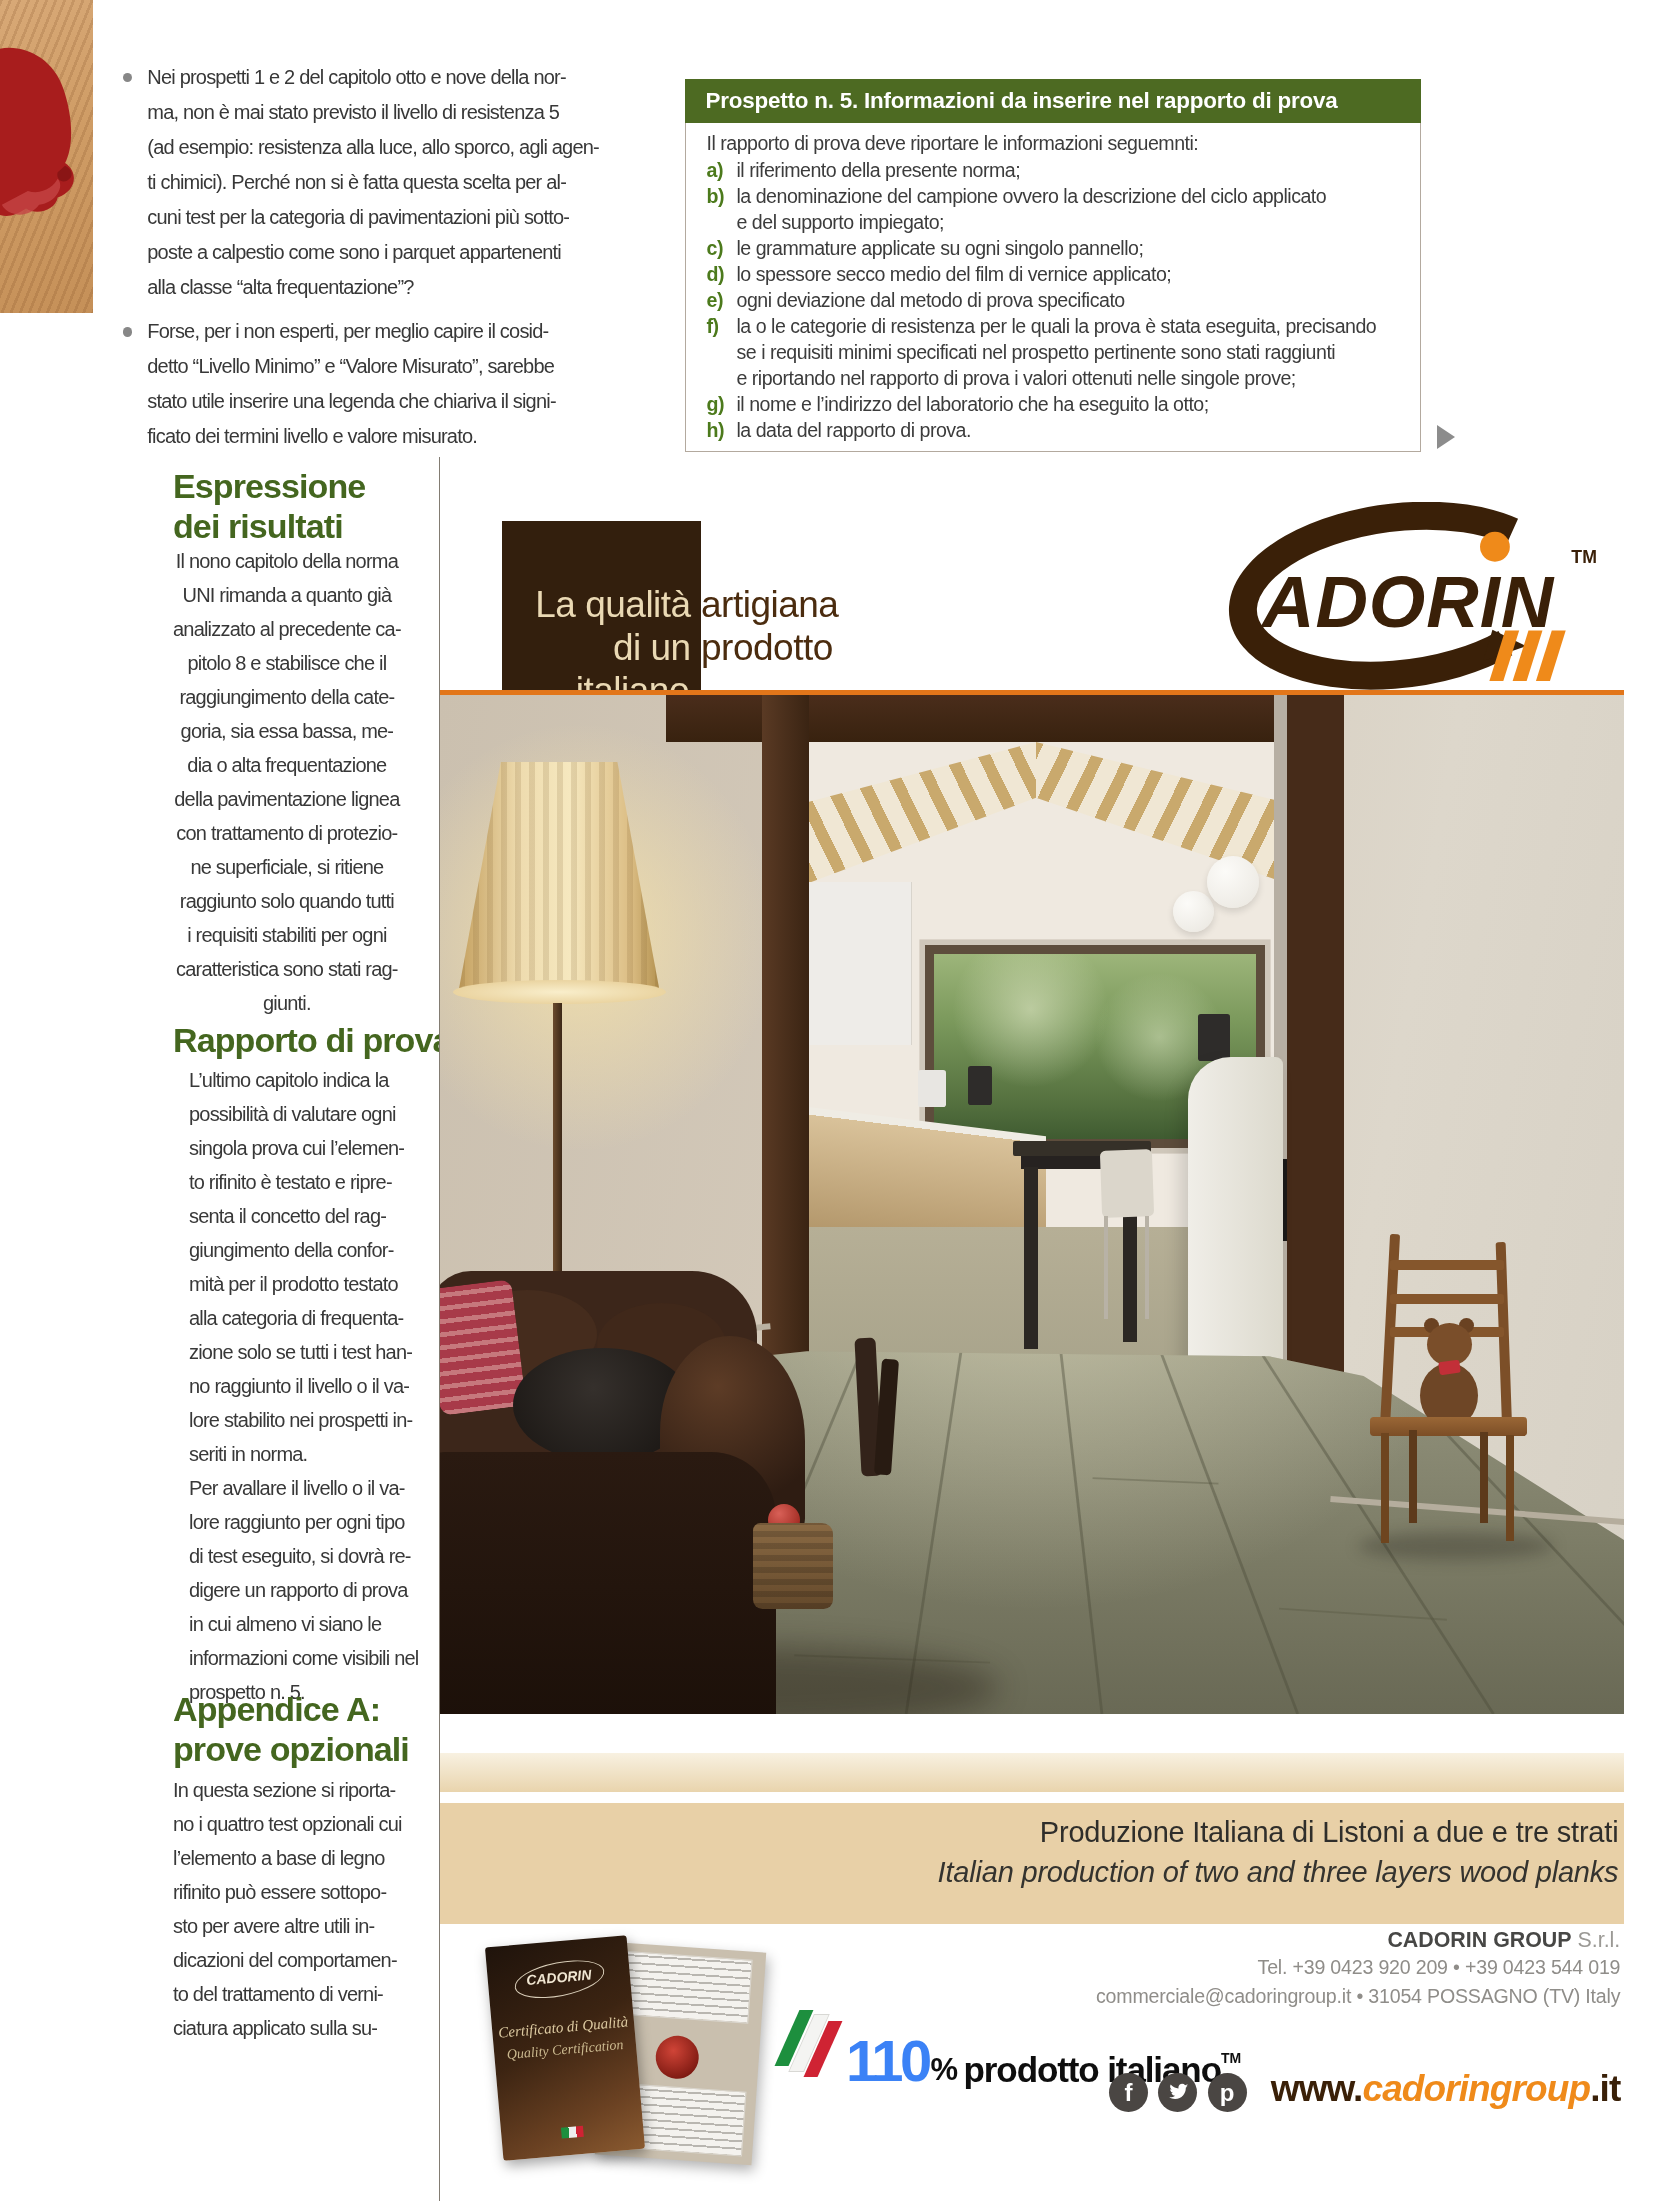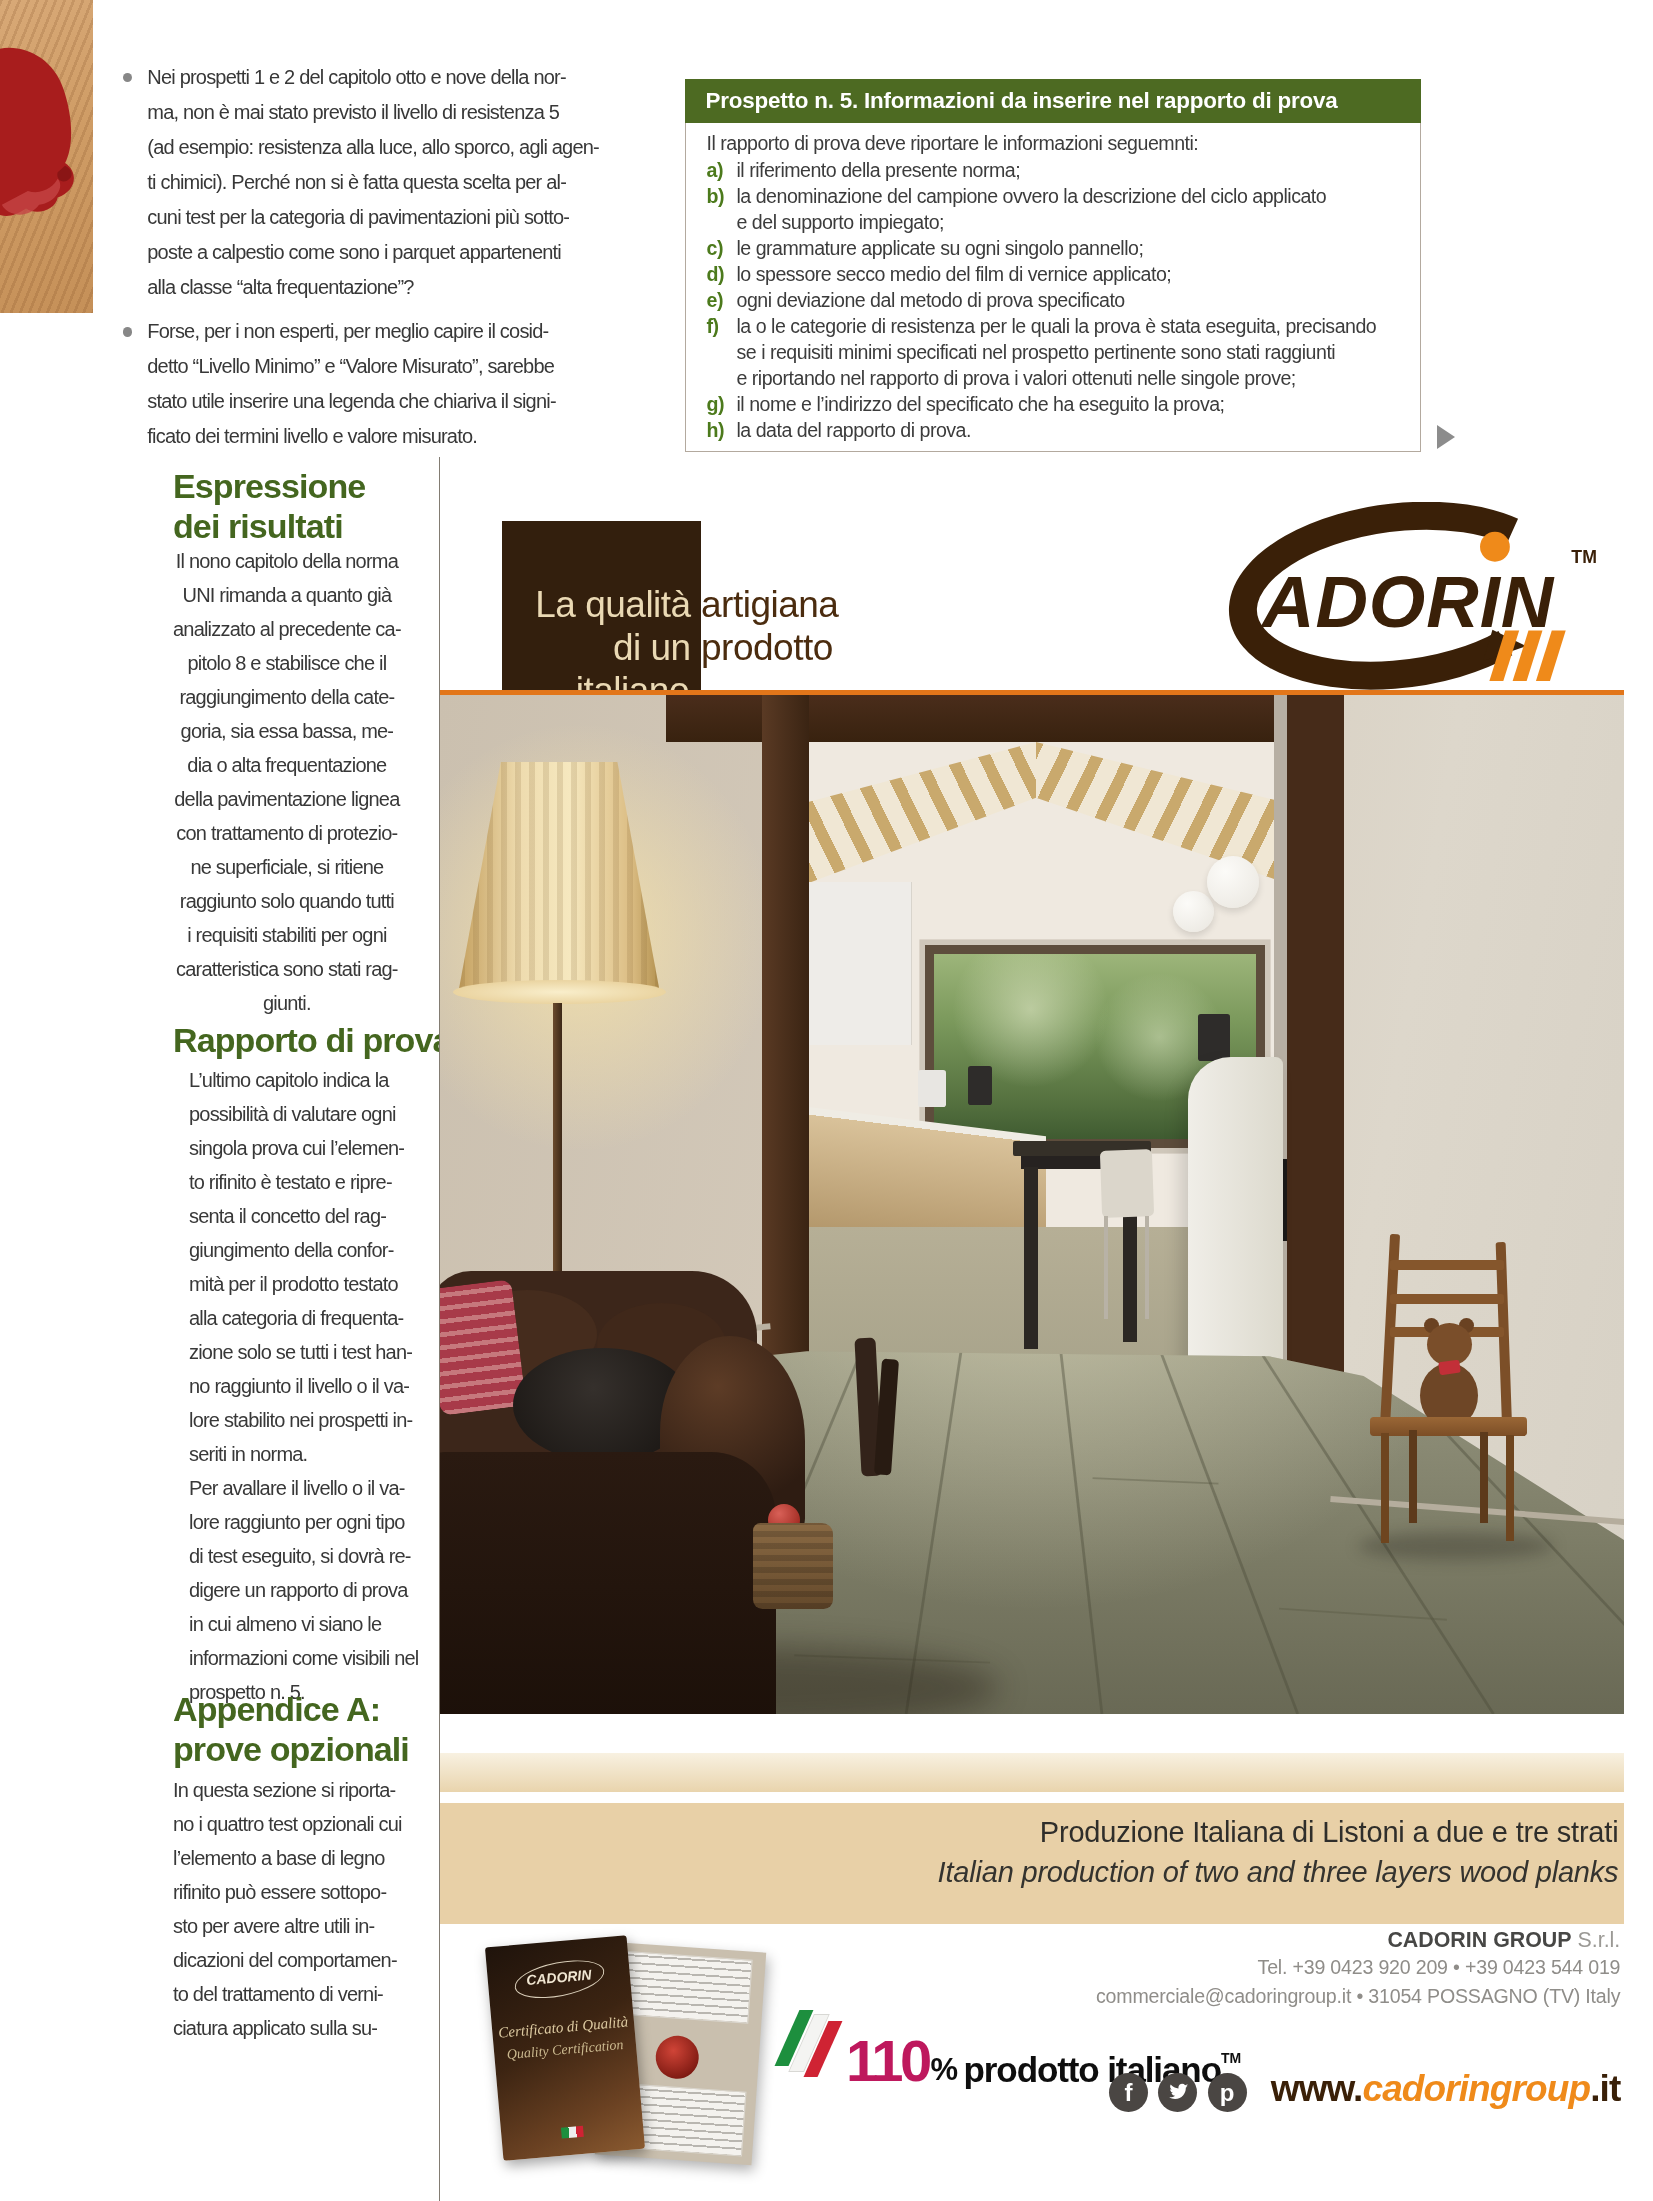--- a/index.html
+++ b/index.html
@@ -129,21 +129,21 @@
   .cc-t1{position:absolute;left:0;top:78px;width:100%;text-align:center;font-family:"Liberation Serif",serif;font-style:italic;font-size:15px;color:#dcc9a0;}
   .cc-t2{position:absolute;left:0;top:101px;width:100%;text-align:center;font-family:"Liberation Serif",serif;font-style:italic;font-size:14px;color:#cbb98f;}
   .cc-flag{position:absolute;left:60px;bottom:17px;width:22.4px;height:11.2px;background:linear-gradient(90deg,#1d8f3e 0 7.5px,#eee 7.5px 15px,#cf2333 15px);}
   .cert-pages{position:absolute;left:140px;top:15px;width:157px;height:213px;transform:rotate(4deg);background:#c9bfae;box-shadow:2.8px 5.6px 13px rgba(0,0,0,.3);}
   .card{position:absolute;background:repeating-linear-gradient(0deg,#f4f2ee 0 5.6px,#b9b6b0 5.6px 7.5px);border:0.9px solid #dad6ce;}
   .seal{position:absolute;left:54px;top:89px;width:43px;height:43px;border-radius:50%;background:radial-gradient(circle at 40% 35%,#d04437,#7e1a12 75%);}
   .badge{left:341px;top:1540px;height:93px;display:flex;align-items:flex-end;}
   .flag{position:relative;width:65px;height:86px;flex:none;}
   .flag span{position:absolute;width:14px;height:56px;transform:skewX(-24deg);}
   .fg{left:5.6px;top:5.6px;background:#1d8f3e;} .fw{left:20.5px;top:11.2px;background:#f4f4f2;box-shadow:0 0 0 0.9px #d8d8d4;} .fr{left:35px;top:17px;background:#cf2333;}
-  .b110{font-size:58px;font-weight:bold;letter-spacing:-3.7px;color:#be185d;line-height:58px;}
+  .b110{font-size:58px;font-weight:bold;letter-spacing:-3.7px;color:#3b82f6;line-height:58px;}
   .bpct{font-size:31px;font-weight:bold;color:#0e0e0e;margin:0 5.6px 1.9px 1.9px;}
   .btxt2{font-size:35px;font-weight:bold;letter-spacing:-1.1px;color:#0e0e0e;line-height:41px;}
   .btm{font-size:14px;font-weight:bold;color:#0e0e0e;margin-bottom:24px;}
   .social{left:669px;top:1616px;display:flex;}
   .sic{width:39px;height:39px;border-radius:50%;background:#4a4643;margin-right:10.3px;display:flex;align-items:center;justify-content:center;color:#fff;font-weight:bold;font-size:24px;}
   .website{right:3.7px;top:1611px;font-size:37px;font-weight:bold;letter-spacing:-0.9px;white-space:nowrap;}
   .w-dark{color:#3a2008;} .w-orange{color:#ef8a1a;font-style:italic;}
 </style>
 </head>
 <body>
@@ -249,21 +249,21 @@
         <span class="pre">ogni deviazione dal metodo di prova specificato</span>
       </div>
     <div class="p-item">
         <b>f)</b>
         <span class="pre">la o le categorie di resistenza per le quali la prova è stata eseguita, precisando
 se i requisiti minimi specificati nel prospetto pertinente sono stati raggiunti
 e riportando nel rapporto di prova i valori ottenuti nelle singole prove;</span>
       </div>
     <div class="p-item">
         <b>g)</b>
-        <span class="pre">il nome e l’indirizzo del specificato che ha eseguito la prova;</span>
+        <span class="pre">il nome e l’indirizzo del laboratorio che ha eseguito la otto;</span>
       </div>
     <div class="p-item">
         <b>h)</b>
         <span class="pre">la data del rapporto di prova.</span>
       </div>
   </div>
   <div class="p-arrow"></div>
 </div>
 
 <div class="abs ad">

